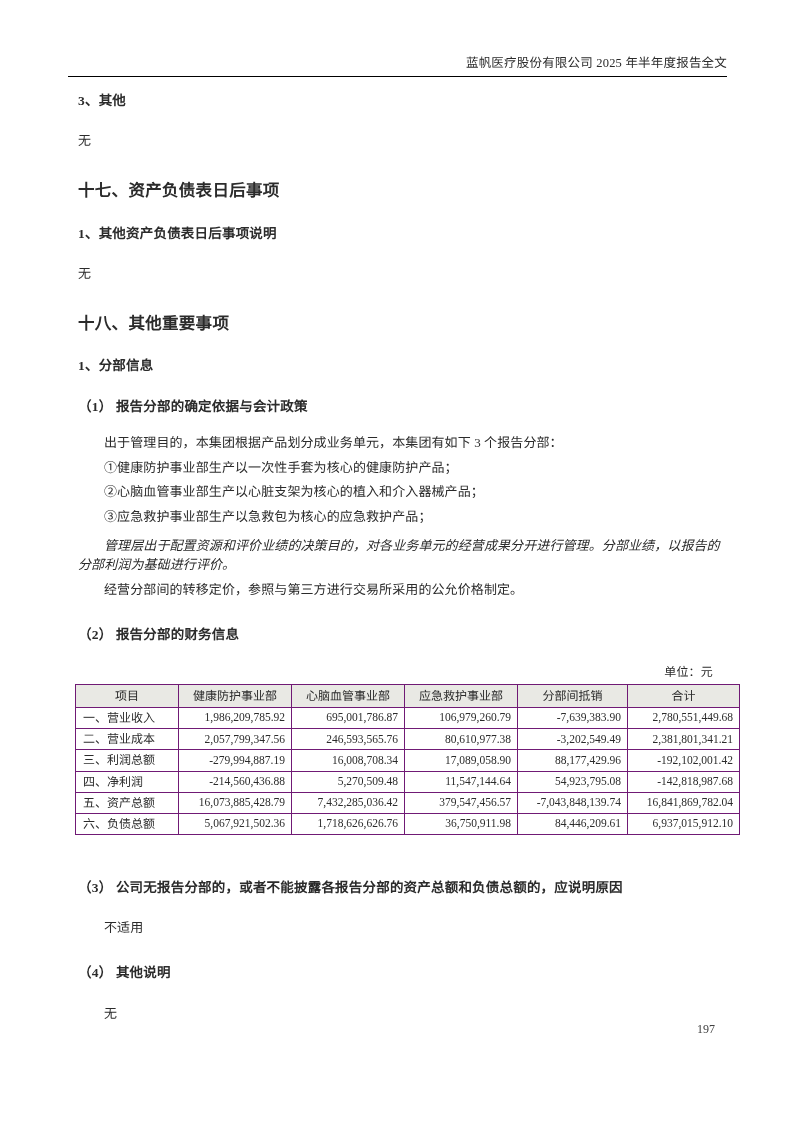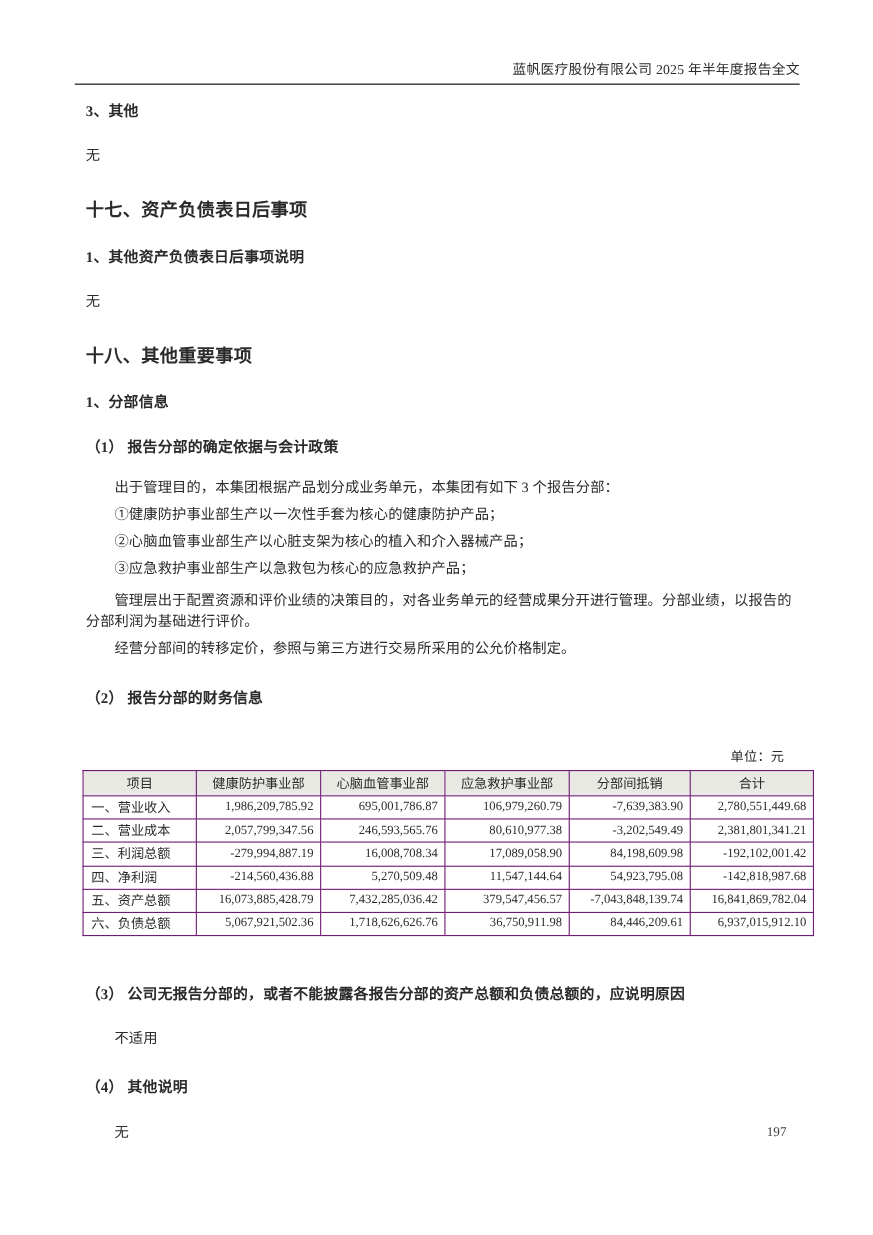--- a/index.html
+++ b/index.html
@@ -80,35 +80,36 @@
   }
   .p-indent {         
     font-size: 13px;
     margin: 0 0 0 36px;
     line-height: 1.45;
     letter-spacing: .1px;
   }
   .p-indent.hang {    
     margin-left: 10px;
     text-indent: 26px;
+    font-style: italic;
   }
 
   .sp-6  { height: 6px; }
   .sp-10 { height: 10px; }
   .sp-14 { height: 14px; }
   .sp-18 { height: 18px; }
   .sp-22 { height: 22px; }
   .sp-26 { height: 26px; }
   .sp-30 { height: 30px; }
 
   
   .unit-label {
     font-size: 12px;
     text-align: right;
-    margin: 16px 14px 4px 0;
+    margin: 0 14px 4px 0;
     letter-spacing: .2px;
   }
 
   
   table.seg {
     border-collapse: collapse;
     width: 637px;
     margin: 0 0 0 7px;
     table-layout: fixed;
     font-size: 11.5px;
@@ -239,21 +240,21 @@
           <td class="num">246,593,565.76</td>
           <td class="num">80,610,977.38</td>
           <td class="num">-3,202,549.49</td>
           <td class="num">2,381,801,341.21</td>
         </tr>
         <tr>
           <td class="lbl">三、利润总额</td>
           <td class="num">-279,994,887.19</td>
           <td class="num">16,008,708.34</td>
           <td class="num">17,089,058.90</td>
-          <td class="num">84,198,609.98</td>
+          <td class="num">88,177,429.96</td>
           <td class="num">-192,102,001.42</td>
         </tr>
         <tr>
           <td class="lbl">四、净利润</td>
           <td class="num">-214,560,436.88</td>
           <td class="num">5,270,509.48</td>
           <td class="num">11,547,144.64</td>
           <td class="num">54,923,795.08</td>
           <td class="num">-142,818,987.68</td>
         </tr>

